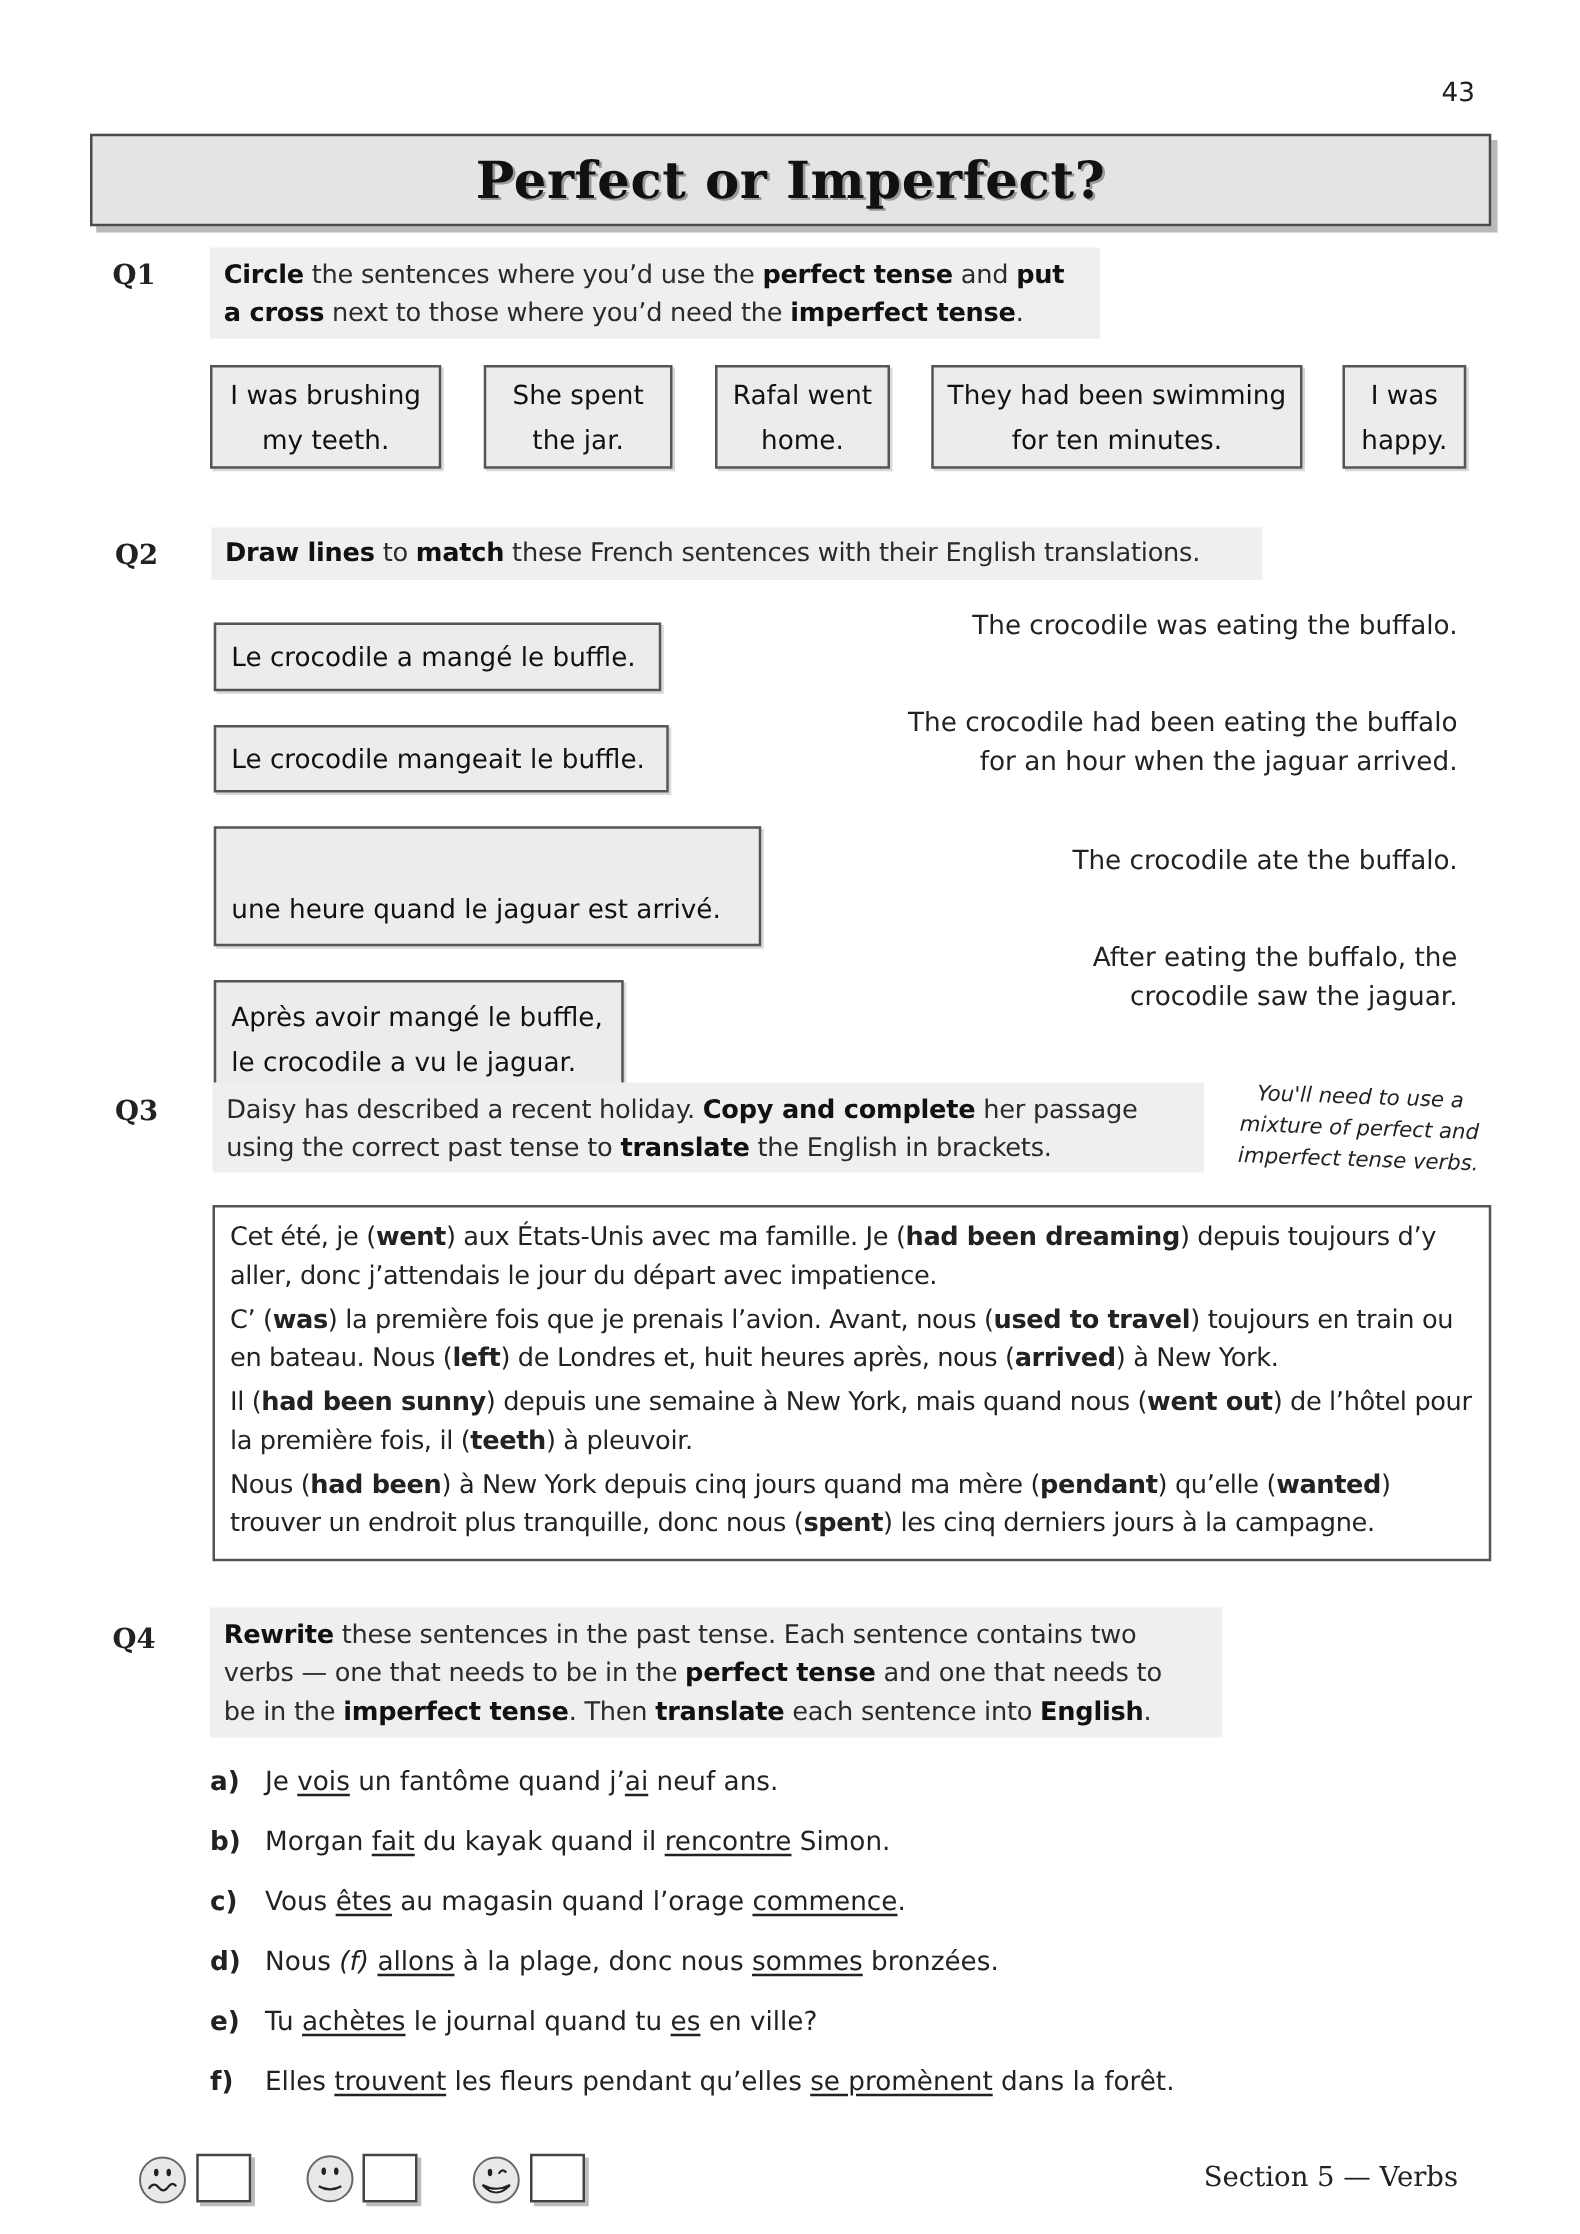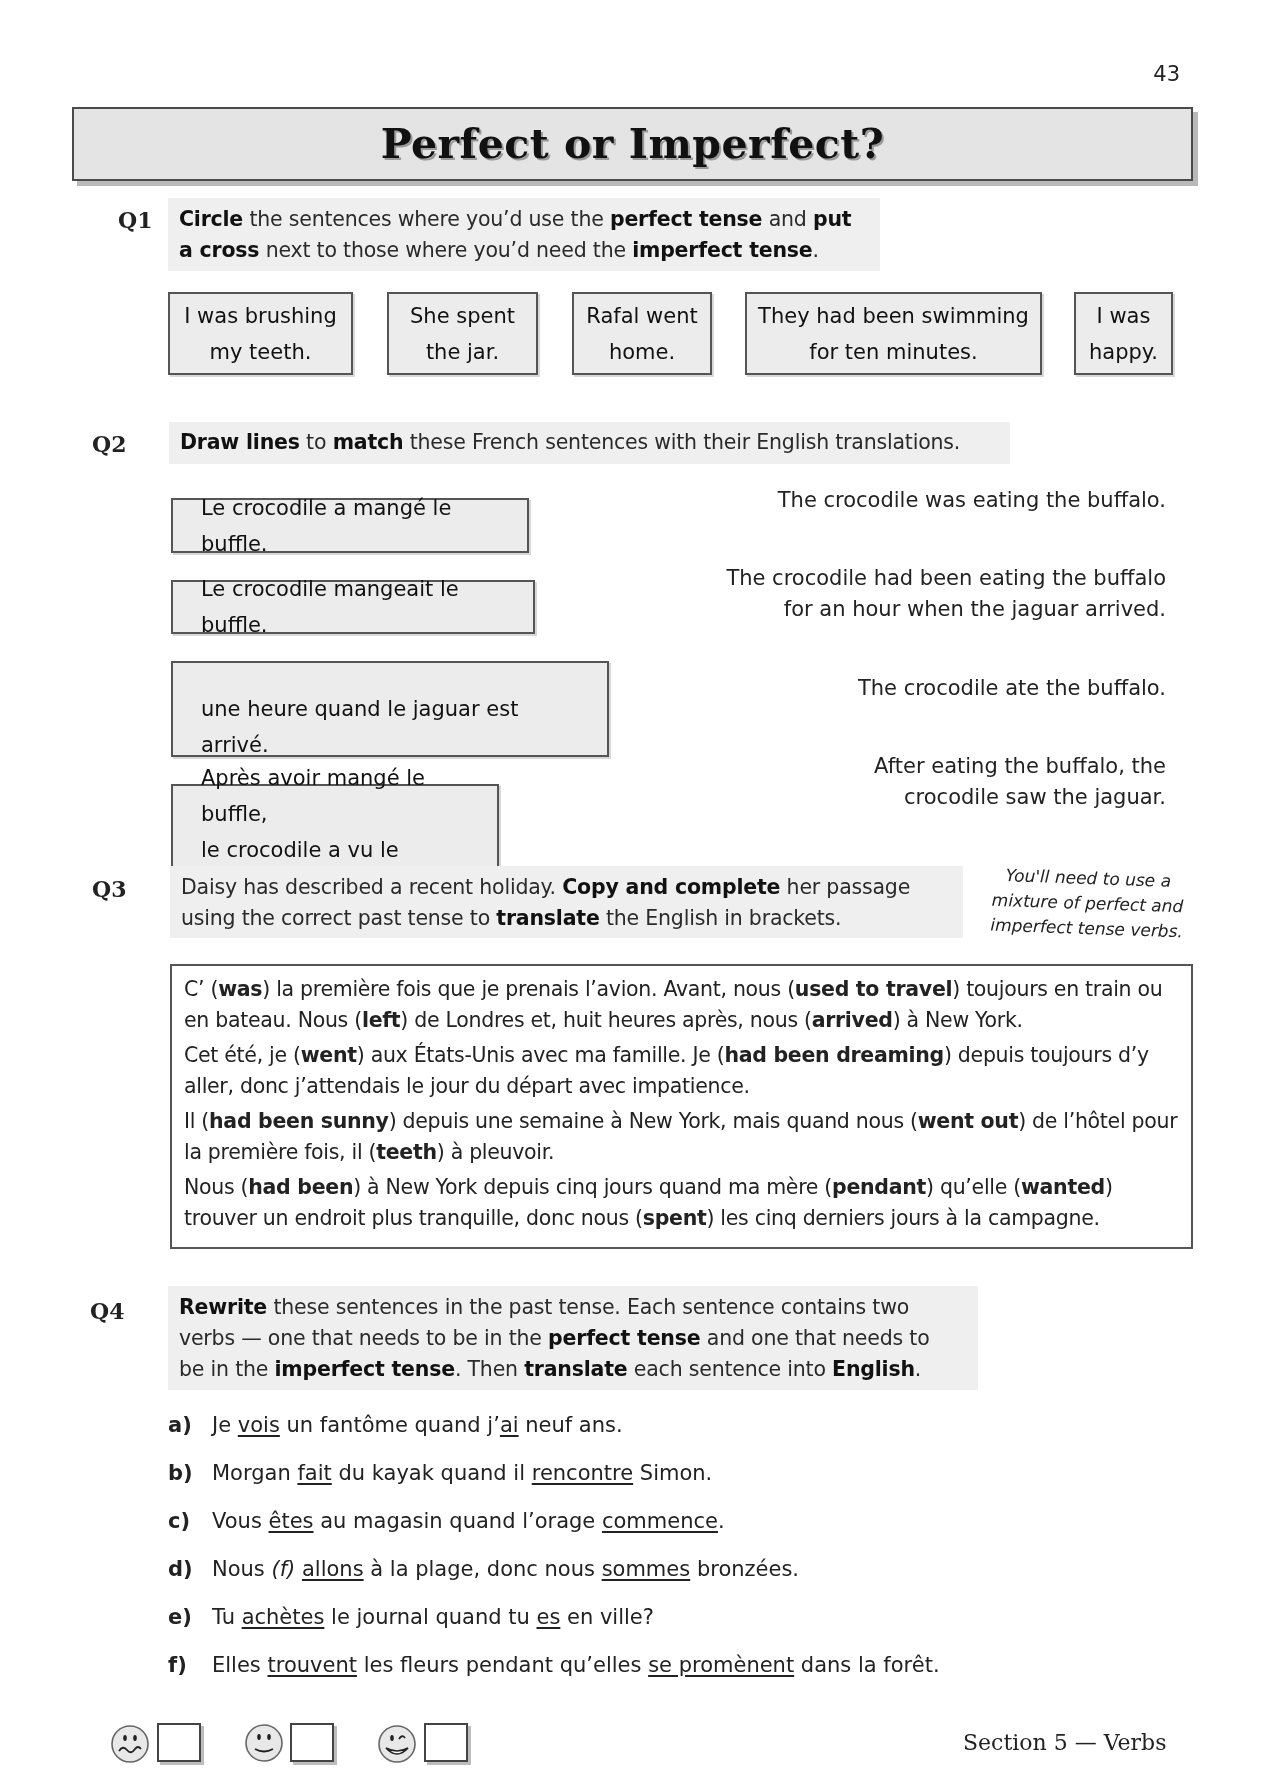--- a/index.html
+++ b/index.html
@@ -26,21 +26,21 @@
     .instr { background: #efefef; padding: 6px 11px; font-family: "DejaVu Sans", sans-serif;
       font-size: 20.5px; line-height: 31px; color: #2a2a2a; letter-spacing: -0.2px; }
     .instr b { color: #111; }
 
     
     .sbox { background: #ececec; border: 2px solid #555; display: flex; align-items: center; justify-content: center;
       text-align: center; font-family: "DejaVu Sans", sans-serif; font-size: 21px; line-height: 36px; color: #111;
       box-shadow: 2px 2px 0 #d8d8d8; }
 
     
-    .fbox { background: #ececec; border: 2px solid #555; padding: 0 28px; display: flex; align-items: center;
+    .fbox { background: #ececec; border: 2px solid #555; padding: 0 12px; display: flex; align-items: center;
       font-family: "DejaVu Sans", sans-serif; font-size: 21px; line-height: 36px; color: #111;
       box-shadow: 2px 2px 0 #d8d8d8; }
 
     .eng { right: 98px; text-align: right; font-family: "DejaVu Sans", sans-serif; font-size: 21px;
       line-height: 31px; color: #222; }
 
     
     #q3-note { left: 985px; top: 866px; width: 205px; text-align: center;
       font-family: "DejaVu Sans", sans-serif; font-style: italic; font-size: 17px; line-height: 25px; color: #222;
       transform: rotate(2deg); }
@@ -61,21 +61,21 @@
   </style>
 </head>
 <body>
 
 <div id="page-number" class="abs">43</div>
 
 <div id="title-box" class="abs">
   <span id="title-text">Perfect or Imperfect?</span>
 </div>
 
-<div class="abs qlabel" style="left:90px; top:207px;margin-left:28px;">Q1</div>
+<div class="abs qlabel" style="left:90px; top:207px;">Q1</div>
 <div class="abs instr" style="left:168px; top:198px; width:712px; height:73px;"><b>Circle</b><span> the sentences where you’d use the </span><b>perfect tense</b><span> and </span><b>put</b><br><b>a cross</b><span> next to those where you’d need the </span><b>imperfect tense</b><span>.</span></div>
 
 <div class="abs sbox" style="left:168px; top:292px; width:185px; height:83px;">
   <div><span>I was brushing</span><br><span>my teeth.</span></div>
 </div>
 <div class="abs sbox" style="left:387px; top:292px; width:151px; height:83px;">
   <div><span>She spent</span><br><span>the jar.</span></div>
 </div>
 <div class="abs sbox" style="left:572px; top:292px; width:140px; height:83px;">
   <div><span>Rafal went</span><br><span>home.</span></div>
@@ -119,22 +119,22 @@
 </div>
 
 <div class="abs qlabel" style="left:92px; top:876px;">Q3</div>
 <div class="abs instr" style="left:170px; top:866px; width:793px; height:72px;"><span>Daisy has described a recent holiday.  </span><b>Copy and complete</b><span> her passage</span><br><span>using the correct past tense to </span><b>translate</b><span> the English in brackets.</span></div>
 <div id="q3-note" class="abs">
   <span>You'll need to use a</span><br>
   <span>mixture of perfect and</span><br>
   <span>imperfect tense verbs.</span>
 </div>
 <div id="passage-box" class="abs">
+  <div class="para"><span>Cet été, je (</span><b>went</b><span>) aux États-Unis avec ma famille.  Je (</span><b>had been dreaming</b><span>) depuis toujours d’y aller, donc j’attendais le jour du départ avec impatience.</span></div>
   <div class="para"><span>C’ (</span><b>was</b><span>) la première fois que je prenais l’avion.  Avant, nous (</span><b>used to travel</b><span>) toujours en train ou en bateau.  Nous (</span><b>left</b><span>) de Londres et, huit heures après, nous (</span><b>arrived</b><span>) à New York.</span></div>
-  <div class="para"><span>Cet été, je (</span><b>went</b><span>) aux États-Unis avec ma famille.  Je (</span><b>had been dreaming</b><span>) depuis toujours d’y aller, donc j’attendais le jour du départ avec impatience.</span></div>
   <div class="para"><span>Il (</span><b>had been sunny</b><span>) depuis une semaine à New York, mais quand nous (</span><b>went out</b><span>) de l’hôtel pour la première fois, il (</span><b>teeth</b><span>) à pleuvoir.</span></div>
   <div class="para"><span>Nous (</span><b>had been</b><span>) à New York depuis cinq jours quand ma mère (</span><b>pendant</b><span>) qu’elle (</span><b>wanted</b><span>) trouver un endroit plus tranquille, donc nous (</span><b>spent</b><span>) les cinq derniers jours à la campagne.</span></div>
 </div>
 
 <div class="abs qlabel" style="left:90px; top:1298px;">Q4</div>
 <div class="abs instr" style="left:168px; top:1286px; width:810px; height:104px;"><b>Rewrite</b><span> these sentences in the past tense.  Each sentence contains two</span><br><span>verbs — one that needs to be in the </span><b>perfect tense</b><span> and one that needs to</span><br><span>be in the </span><b>imperfect tense</b><span>.  Then </span><b>translate</b><span> each sentence into </span><b>English</b><span>.</span></div>
 
 <div class="abs item" style="top:1413px;">
   <span class="lbl">a)</span><span><span>Je </span><span class="u">vois</span><span> un fantôme quand j’</span><span class="u">ai</span><span> neuf ans.</span></span>
 </div>

